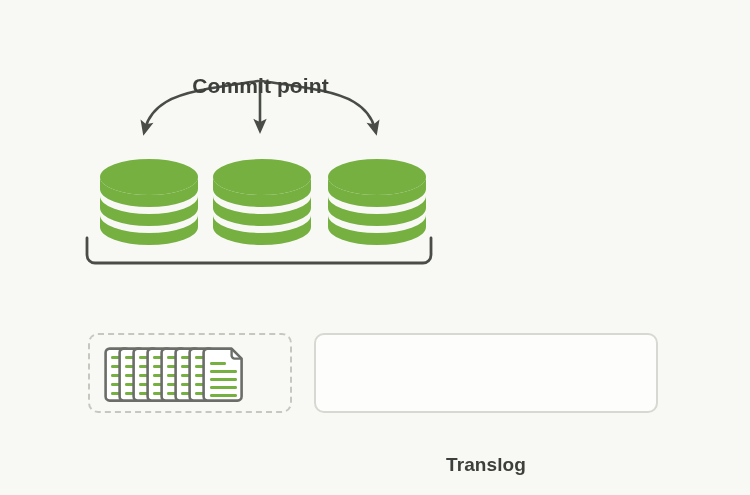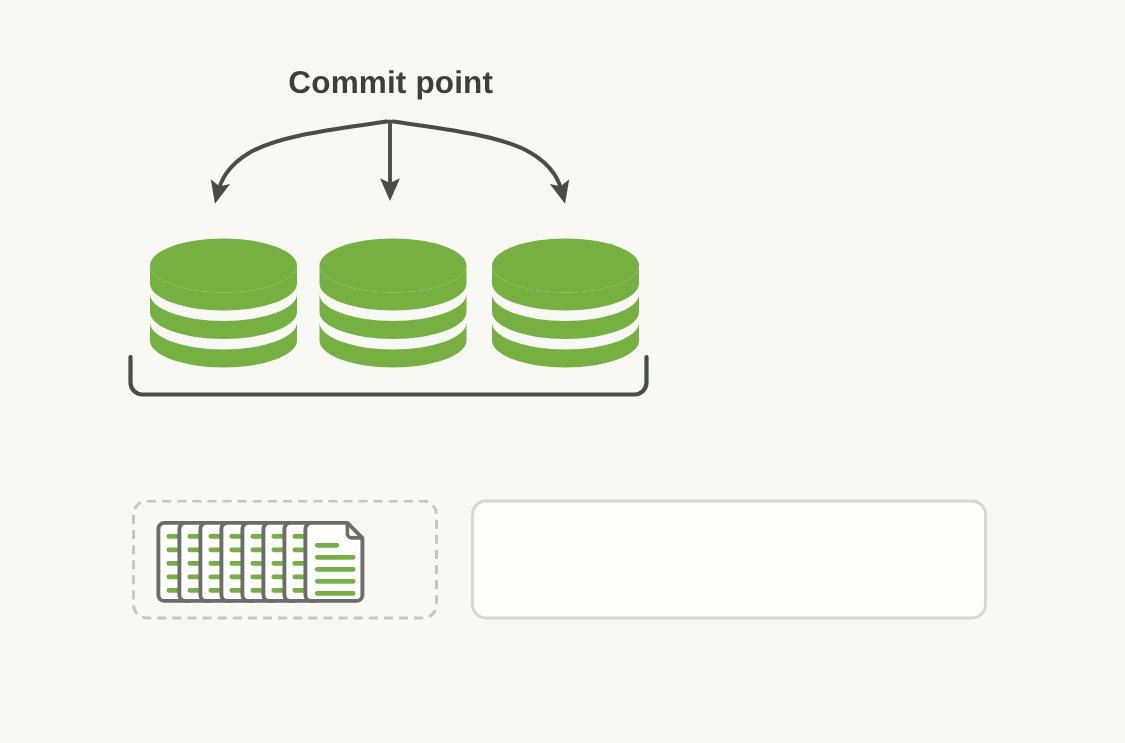--- a/index.html
+++ b/index.html
@@ -27,20 +27,21 @@
     top: 0;
     width: 750px;
     height: 495px;
   }
   .lbl {
     position: absolute;
     color: #3c3f3b;
     font-weight: bold;
     white-space: nowrap;
     text-align: center;
+    margin-top: 30px;
   }
   #commit-point-label {
     left: 0;
     top: 44px;
     width: 521px;
     font-size: 21px;
     letter-spacing: 0.1px;
   }
   #searchable-label {
     left: 0;
@@ -168,14 +169,15 @@
     </g>
   </svg>
 
   <div class="box" id="in-memory-buffer-box"></div>
   <div class="box" id="translog-box"></div>
 
   <div class="lbl" id="commit-point-label">Commit point</div>
 
 
 
+  <div class="lbl" id="translog-label">Translog</div>
 
 </div>
 
 </body></html>

